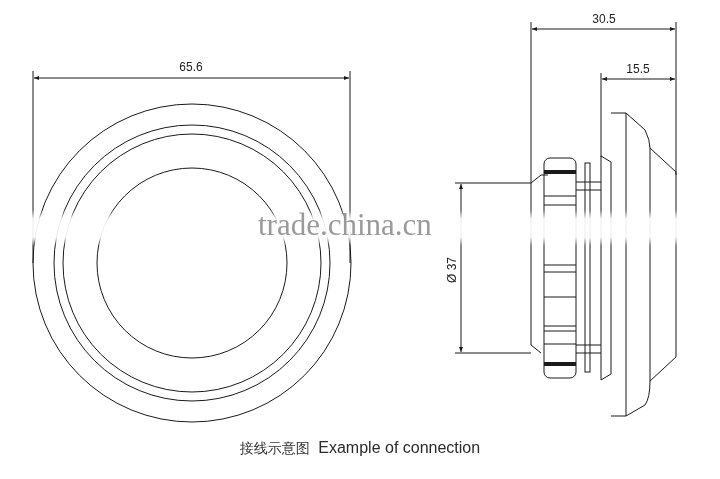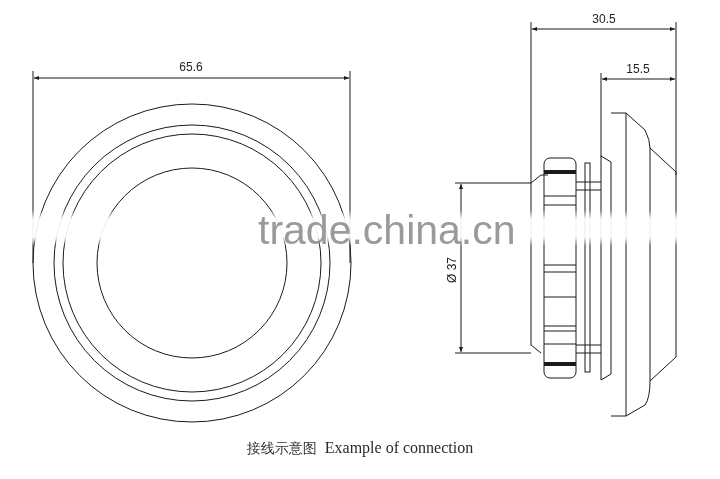--- a/index.html
+++ b/index.html
@@ -2,27 +2,27 @@
 <html><head>
   <meta charset="utf-8">
   <style>
     html, body { margin: 0; padding: 0; background: #ffffff; }
     body { width: 720px; height: 479px; position: relative; overflow: hidden; font-family: "Liberation Sans", sans-serif; }
     svg.drawing { position: absolute; left: 0; top: 0; }
     .dim-label { font-family: "Liberation Sans", sans-serif; font-size: 12px; fill: #222; }
     .caption {
       position: absolute; left: 0; width: 720px; top: 439px;
       text-align: center; font-size: 16px; color: #2a2a2a;
-      font-family: Liberation Serif, serif;
+      font-family: Liberation Sans, sans-serif;
     }
     .caption .cn { font-size: 14px; color: #333; margin-right: 4px; }
     .watermark {
       position: absolute; left: 258px; top: 207px;
-      font-size: 41px; color: rgba(120,120,120,0.75);
-      font-family: Liberation Sans, sans-serif; letter-spacing: 0px;
+      font-size: 31px; color: rgba(120,120,120,0.75);
+      font-family: Liberation Serif, serif; letter-spacing: 0px;
     }
     .wm-band {
       position: absolute; left: 20px; top: 210px; width: 680px; height: 36px;
       background: linear-gradient(to bottom, rgba(255,255,255,0) 0%, rgba(255,255,255,0.92) 25%, rgba(255,255,255,0.92) 75%, rgba(255,255,255,0) 100%);
     }
   </style>
 </head>
 <body>
 
 <svg class="drawing" width="720" height="479" viewBox="0 0 720 479" xmlns="http://www.w3.org/2000/svg">

